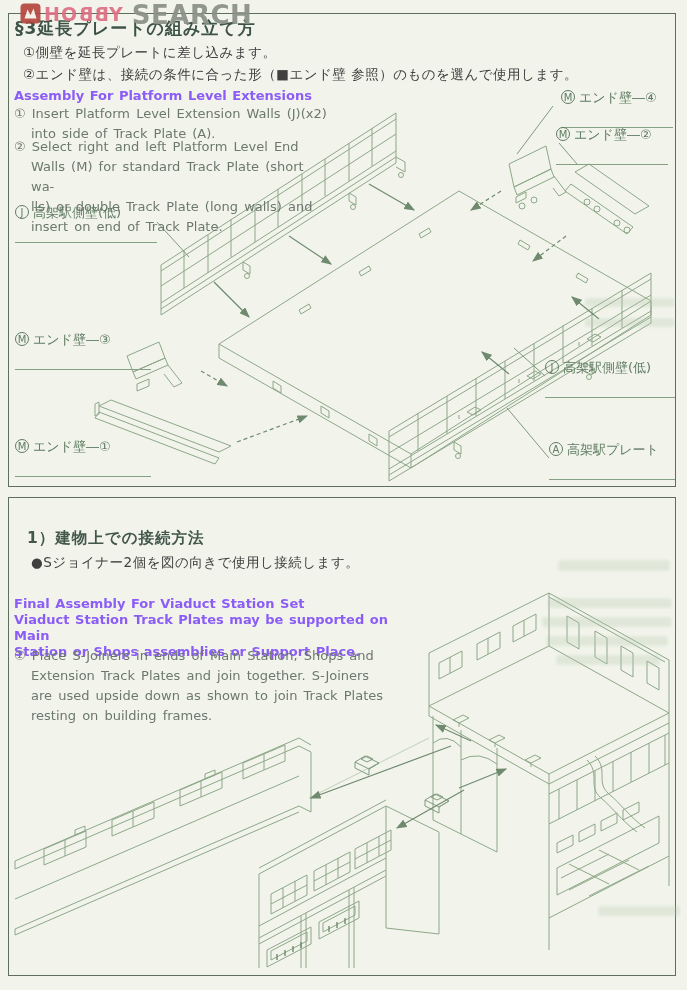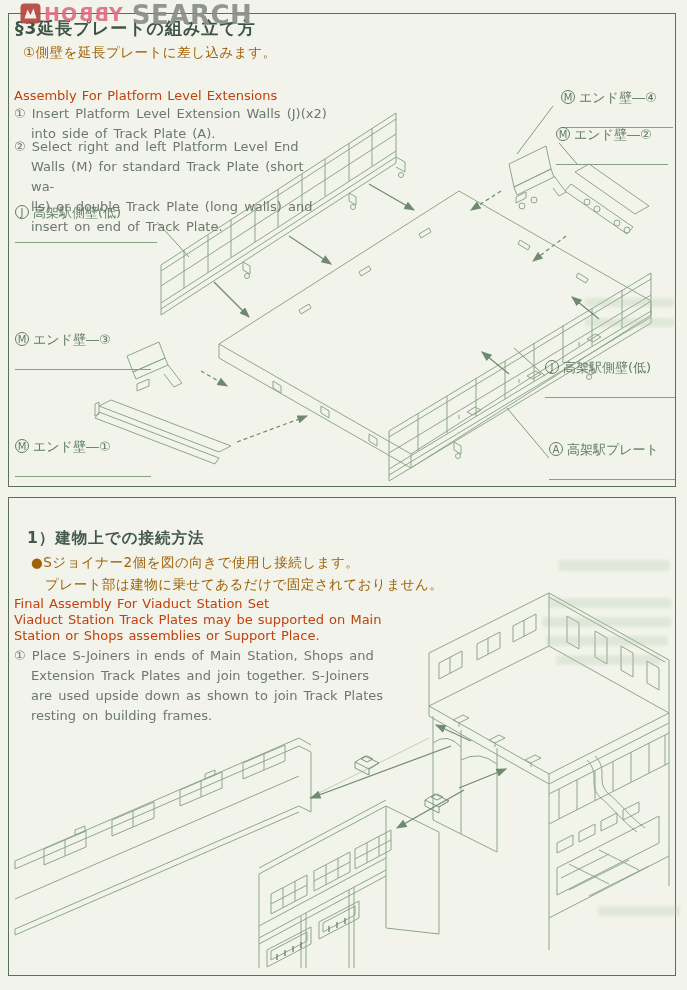--- a/index.html
+++ b/index.html
@@ -4,22 +4,22 @@
 <style>
   * { margin:0; padding:0; box-sizing:border-box; }
   html,body { width:687px; }
   body { font-family:"DejaVu Sans","Liberation Sans",sans-serif; }
   #page { position:relative; width:687px; height:990px; background:#f2f4eb; overflow:hidden; }
   .panel { position:absolute; border:1.5px solid #5e6e5c; background:transparent; }
   .abs { position:absolute; }
   svg.diag { position:absolute; left:0; top:0; pointer-events:none; }
   .jp-title { font-size:17px; font-weight:bold; color:#3d5345; letter-spacing:1px; white-space:nowrap; }
   .jp-sub { font-size:15.5px; font-weight:bold; color:#44584a; letter-spacing:1px; white-space:nowrap; }
-  .jp-body { font-size:13.5px; color:#a16207; letter-spacing:0.5px; white-space:nowrap; }
-  .en-head { font-size:13px; font-weight:normal; color:#c2410c; word-spacing:1px; }
+  .jp-body { font-size:13.5px; color:#404040; letter-spacing:0.5px; white-space:nowrap; }
+  .en-head { font-size:13px; font-weight:bold; color:#8b5cf6; word-spacing:1px; }
   .en-body { font-size:13px; color:#6d786d; line-height:20px; white-space:pre-line; word-spacing:2px; padding-left:17px; text-indent:-17px; }
   .en-head.ml { white-space:pre-line; }
   .plabel { font-size:13px; color:#5f7b62; border-bottom:1px solid #84a083; padding-bottom:20px; white-space:nowrap; }
   .circ { display:inline-block; width:14px; height:14px; border:1px solid currentColor; border-radius:50%;
           font-size:10px; line-height:13px; text-align:center; vertical-align:1px; margin-right:4px; }
   .ghost { position:absolute; background:#b3c8ae; opacity:.28; filter:blur(1.5px); border-radius:3px; }
   #logo { position:absolute; left:20px; top:3px; display:flex; align-items:flex-start; z-index:6; opacity:.92; }
   .brand-hobby { font-size:19px; font-weight:800; color:#dd6e82; letter-spacing:1px; line-height:22px; margin-left:3px; }
   .brand-hobby .mir { display:inline-block; transform:scaleX(-1); }
   .brand-search { font-size:26px; font-weight:800; color:#8a9086; letter-spacing:0.5px; line-height:24px; margin-left:8px; }
@@ -107,20 +107,21 @@
         <line x1="590" y1="305" x2="563" y2="283" marker-end="url(#ah)"></line>
         <line x1="192" y1="357" x2="218" y2="372" stroke-dasharray="4 3" marker-end="url(#ah)"></line>
         <line x1="228" y1="428" x2="298" y2="402" stroke-dasharray="4 3" marker-end="url(#ah)"></line>
         <line x1="492" y1="177" x2="462" y2="196" stroke-dasharray="4 3" marker-end="url(#ah)"></line>
         <line x1="557" y1="222" x2="524" y2="247" stroke-dasharray="4 3" marker-end="url(#ah)"></line>
       </g>
     </svg>
 
     <div class="abs jp-title" style="left:6px; top:3px;">§3延長プレートの組み立て方</div>
     <div class="abs jp-body" style="left:14px; top:30px;">①側壁を延長プレートに差し込みます。</div>
+    <div class="abs jp-body" style="left:14px; top:52px;">②エンド壁は、接続の条件に合った形（■エンド壁 参照）のものを選んで使用します。</div>
     <div class="abs en-head" style="left:5px; top:74px;">Assembly For Platform Level Extensions</div>
     <div class="abs en-body" style="left:5px; top:90px; width:318px;">① Insert Platform Level Extension Walls (J)(x2)
 into side of Track Plate (A).</div>
     <div class="abs en-body" style="left:5px; top:123px; width:318px;">② Select right and left Platform Level End
 Walls (M) for standard Track Plate (short wa-
 lls) or double Track Plate (long walls) and
 insert on end of Track Plate.</div>
 
     <div class="abs plabel" style="left:552px; top:75px; width:112px;"><span class="circ">M</span><span>エンド壁―④</span></div>
     <div class="abs plabel" style="left:547px; top:112px; width:112px;"><span class="circ">M</span><span>エンド壁―②</span></div>
@@ -182,21 +183,20 @@
       <g stroke="#6f8a6f" fill="none" stroke-width="1.2">
         <line x1="442" y1="248" x2="302" y2="300" marker-end="url(#ah2)"></line>
         <line x1="455" y1="292" x2="388" y2="330" marker-end="url(#ah2)"></line>
         <line x1="450" y1="290" x2="497" y2="271" marker-end="url(#ah2)"></line>
         <line x1="462" y1="243" x2="427" y2="227" marker-end="url(#ah2)"></line>
       </g>
     </svg>
 
     <div class="abs jp-sub" style="left:18px; top:30px;">1）建物上での接続方法</div>
     <div class="abs jp-body" style="left:22px; top:56px;">●Sジョイナー2個を図の向きで使用し接続します。</div>
-    <div class="abs jp-body" style="left:36px; top:78px;">プレート部は建物に乗せてあるだけで固定されておりません。</div>
     <div class="abs en-head" style="left:5px; top:98px;">Final Assembly For Viaduct Station Set</div>
     <div class="abs en-head ml" style="left:5px; top:114px; width:390px; line-height:16px;">Viaduct Station Track Plates may be supported on Main
 Station or Shops assemblies or Support Place.</div>
     <div class="abs en-body" style="left:5px; top:148px; width:390px;">① Place S-Joiners in ends of Main Station, Shops and
 Extension Track Plates and join together. S-Joiners
 are used upside down as shown to join Track Plates
 resting on building frames.</div>
   </div>
 
   <div class="ghost" style="left:585px; top:298px; width:90px; height:9px;"></div>

